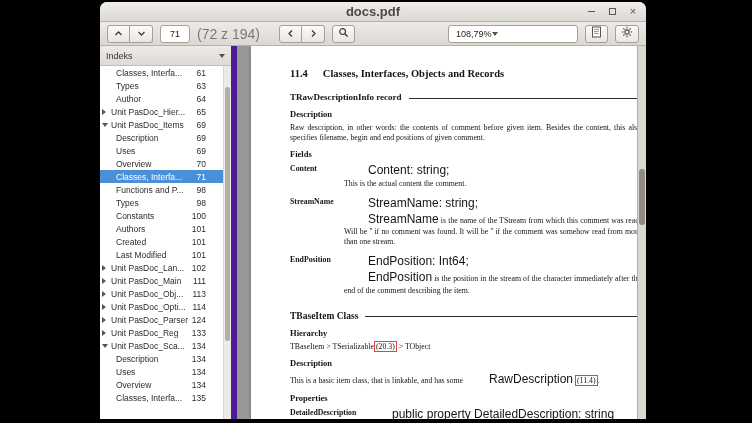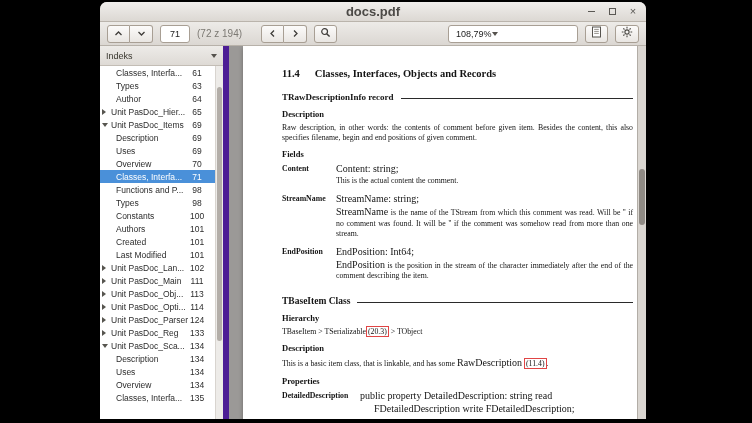--- a/index.html
+++ b/index.html
@@ -26,21 +26,21 @@
              padding:0 7px; gap:7px; }
   .btn-group { display:flex; }
   .tbtn { height:18px; min-width:23px; padding:0 5px; display:flex; align-items:center;
           justify-content:center; background:linear-gradient(#fcfbfa,#e9e6e2);
           border:1px solid #a89f94; border-radius:3px; }
   .btn-group .tbtn:first-child { border-radius:3px 0 0 3px; }
   .btn-group .tbtn:last-child { border-radius:0 3px 3px 0; border-left:none; }
   .page-input { width:30px; height:18px; border:1px solid #a89f94; border-radius:3px;
                 background:#fff; font-size:9px; text-align:center; color:#222;
                 font-family:"Liberation Sans", sans-serif; }
-  .page-of { font-size:10px; color:#7c7973; }
+  .page-of { font-size:14px; color:#7c7973; }
   .hist { margin-left:12px; }
   .flex-spacer { flex:1; }
   .zoom-combo { width:130px; height:18px; border:1px solid #a89f94; border-radius:3px;
                 background:#fff; display:flex; align-items:center; 
                 padding:0 6px 0 7px; }
   .zoom-text { font-size:9px; color:#222; }
   .caret-down { width:0; height:0; border-left:3.5px solid transparent;
                 border-right:3.5px solid transparent; border-top:4.5px solid #55524d; }
 
   
@@ -53,21 +53,21 @@
   .tree { flex:1; overflow:hidden; padding-right:8px; }
   .trow { height:13px; display:flex; align-items:center; font-size:8.5px; color:#2c2c2c; padding-left:2px; }
   .trow.ind { padding-left:16px; }
   .trow.sel { background:var(--accent,#4a90d9); color:#fff; }
   .expander { width:9px; flex:0 0 9px; display:flex; align-items:center; }
   .exp-closed::before { content:""; border-left:4px solid #57554f;
                         border-top:3.5px solid transparent; border-bottom:3.5px solid transparent; }
   .exp-open::before { content:""; border-top:4px solid #57554f;
                       border-left:3.5px solid transparent; border-right:3.5px solid transparent; }
   .tlabel { flex:1; white-space:nowrap; overflow:hidden; }
-  .tpage { min-width:18px; text-align:center; margin-right:9px; }
+  .tpage { min-width:18px; text-align:right; margin-right:17px; }
   .side-scroll { position:absolute; right:0; top:20px; bottom:0; width:8px;
                  background:#edebe8; border-left:1px solid #d8d4cf; }
   .side-scroll .thumb { position:absolute; left:1px; right:1px; top:6%; height:72%;
                         background:#b3aea8; border-radius:3px; }
 
   .main { flex:1; position:relative; background:var(--canvas,#9b9997); overflow:hidden; }
   .pdf-page { position:absolute; left:14px; top:0; width:410px; height:620px; background:#fff;
               box-shadow:1px 2px 5px rgba(0,0,0,.45); padding:22px 20px 0 39px;
               font-family:"Liberation Serif", serif; color:#141414; }
   .main-scroll { position:absolute; right:0; top:0; bottom:0; width:9px;
@@ -76,21 +76,21 @@
                         background:#8f8a84; border-radius:3px; }
 
   
   .sec-head { font-size:10.5px; font-weight:bold; margin:0 0 13px; display:flex; gap:15px; }
   .rule-head { display:flex; align-items:center; font-weight:bold; margin:0 0 7px; }
   .rule-head .rline { flex:1; border-top:1px solid #2a2a2a; margin-left:7px; margin-top:2px; }
   .rh-small { font-size:9px; }
   .rh-big { font-size:9.5px; margin-top:13px; }
   .subhead { font-size:8.5px; font-weight:bold; margin:6px 0 4px; }
   .body-p { font-size:7.8px; line-height:1.28; text-align:justify; margin:0 0 4px; }
-  .mono { font-family:Liberation Serif, serif; font-size:10px; }
+  .mono { font-family:Liberation Sans, sans-serif; font-size:12px;margin-left:24px; }
   .refbox { border:1px solid var(--link_border,#e04545); padding:0 1px; }
   .frow { display:flex; font-size:7.8px; margin-bottom:5px; }
   .frow .fname { flex:0 0 54px; font-weight:bold; padding-top:1px; }
   .frow.prow .fname { flex:0 0 78px; }
   .fbody { flex:1; min-width:0; }
   .fdecl { margin-bottom:2px; }
   .fdecl.cont { padding-left:14px; }
   .fpara { font-size:7.8px; line-height:1.28; text-align:justify; margin:0 0 2px; }
   .frule { border-top:1px solid #666; margin-top:5px; }
 </style>

